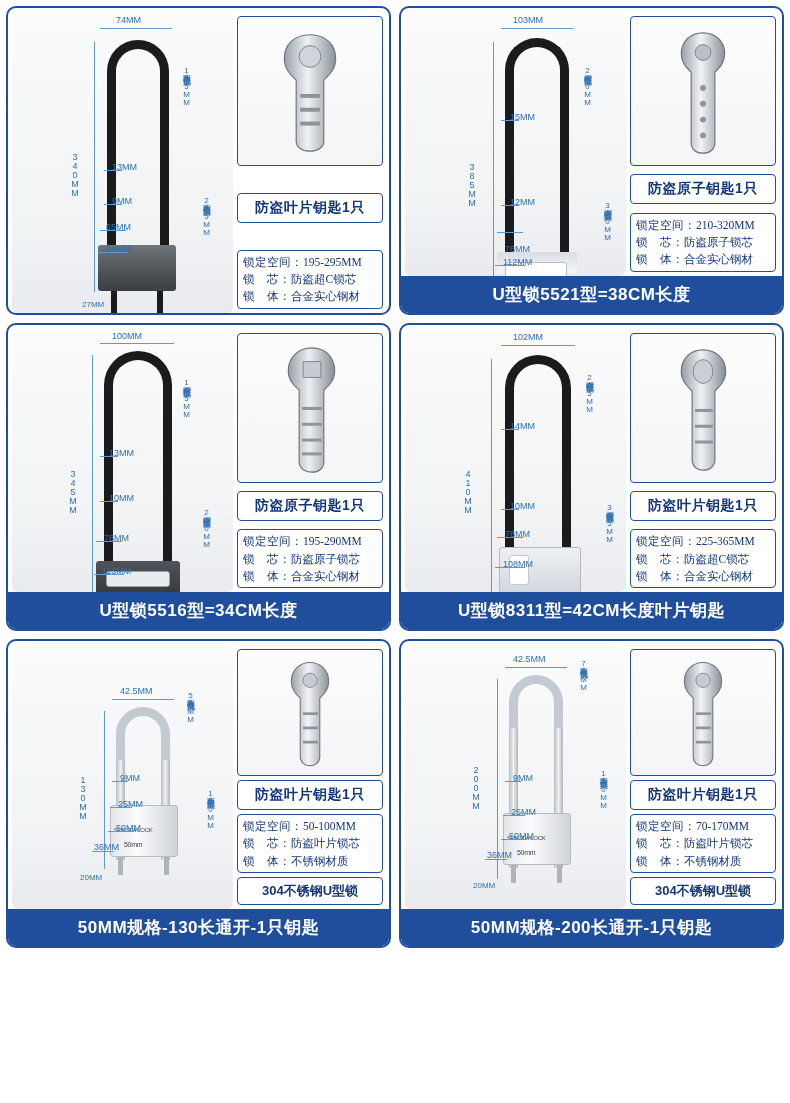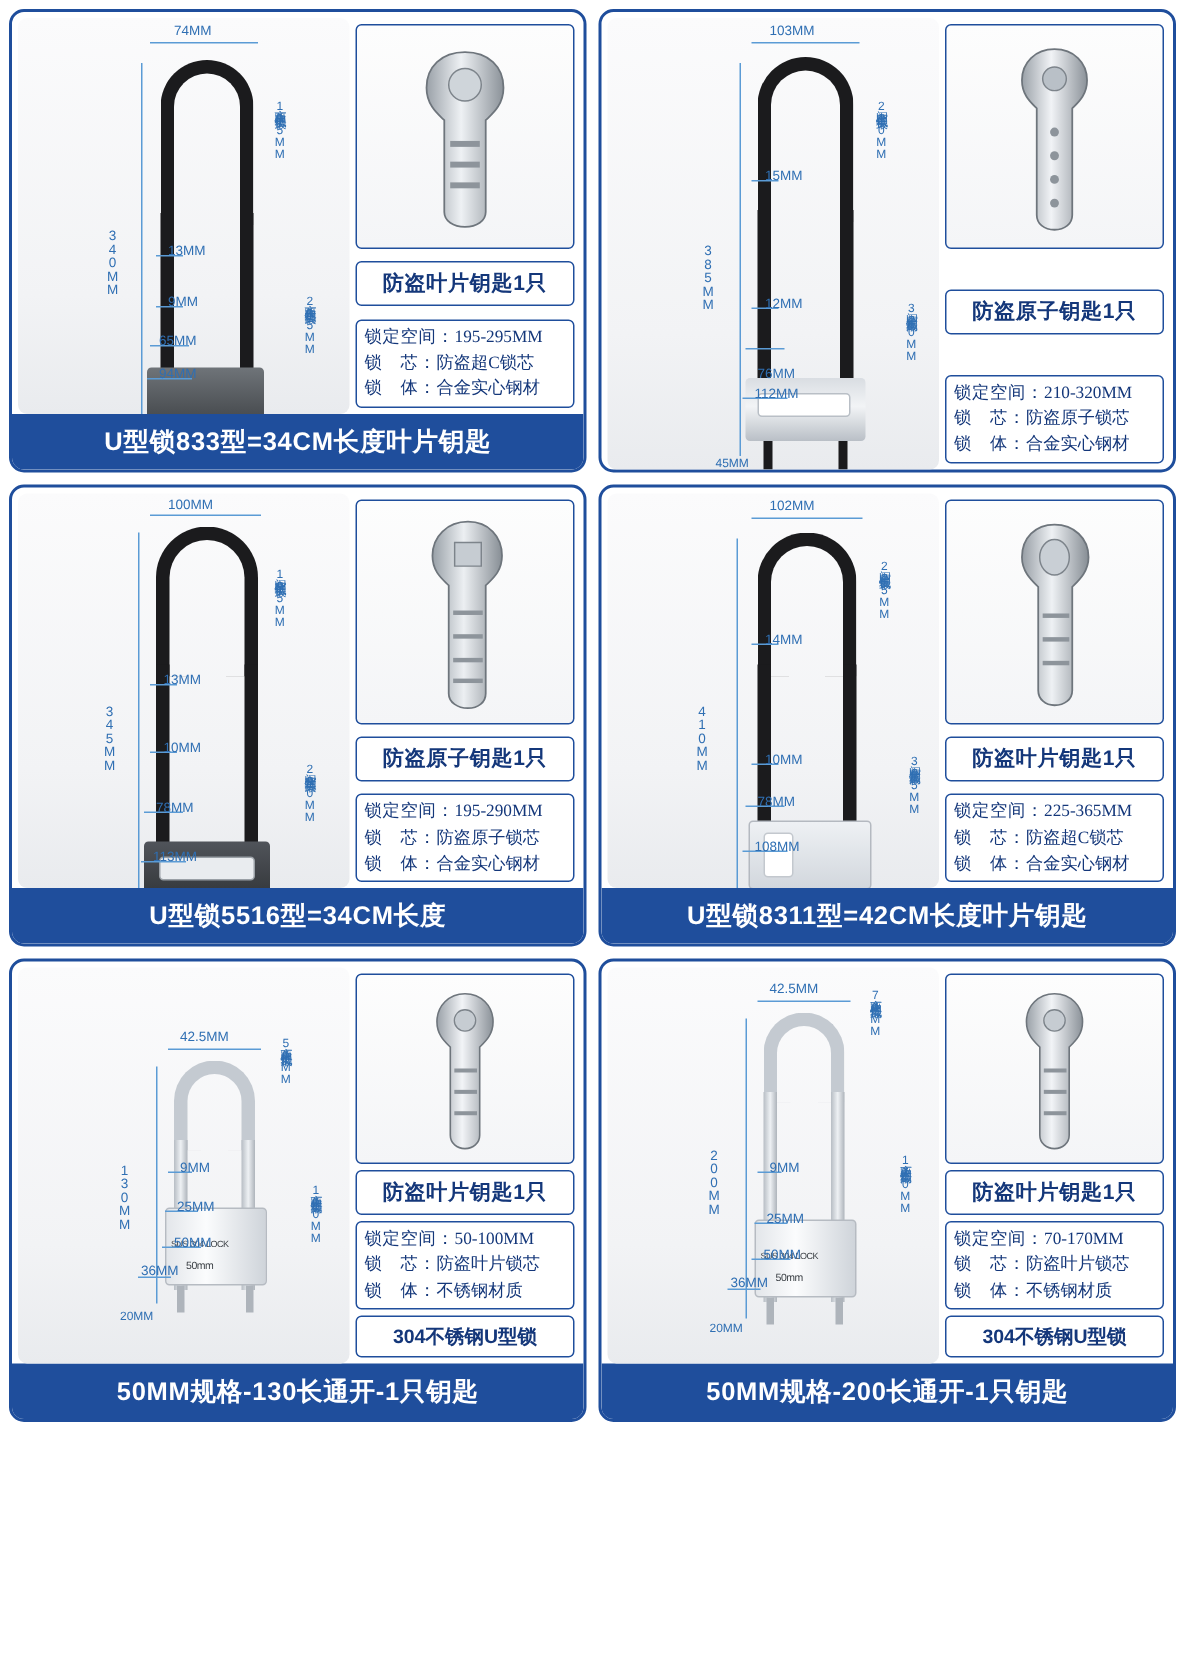--- a/index.html
+++ b/index.html
@@ -225,21 +225,20 @@
             </svg>
           </div>
           <div class="key-label">防盗叶片钥匙1只</div>
           <div class="spec-lines">
             <div class="spec-line"><span class="k">锁定空间：</span><span class="v">195-295MM</span></div>
             <div class="spec-line"><span class="k">锁　芯：</span><span class="v">防盗超C锁芯</span></div>
             <div class="spec-line"><span class="k">锁　体：</span><span class="v">合金实心钢材</span></div>
           </div>
         </div>
       </div>
-      <div class="card-title">U型锁833型=34CM长度叶片钥匙</div>
     </div>
 
     <div class="card">
       <div class="card-body">
         <div class="photo">
           <div class="lock-wrap">
             <div class="shackle" style="left:100px; top:26px; width:64px; height:110px;"></div>
             <div class="shackle-leg" style="left:100px; top:128px; width:9px; height:120px;"></div>
             <div class="shackle-leg" style="left:155px; top:128px; width:9px; height:120px;"></div>
             <div class="body-box" style="left:92px; top:240px; width:80px; height:42px; background:linear-gradient(180deg,#d9dde2,#f2f4f6 45%,#b9bfc6);"></div>
@@ -285,20 +284,21 @@
             </svg>
           </div>
           <div class="key-label">防盗原子钥匙1只</div>
           <div class="spec-lines">
             <div class="spec-line"><span class="k">锁定空间：</span><span class="v">210-320MM</span></div>
             <div class="spec-line"><span class="k">锁　芯：</span><span class="v">防盗原子锁芯</span></div>
             <div class="spec-line"><span class="k">锁　体：</span><span class="v">合金实心钢材</span></div>
           </div>
         </div>
       </div>
+      <div class="card-title">U型锁5521型=38CM长度</div>
     </div>
   </div>
 
   <div class="row">
 
     <div class="card">
       <div class="card-body">
         <div class="photo">
           <div class="lock-wrap">
             <div class="shackle" style="left:92px; top:22px; width:68px; height:100px;"></div>

